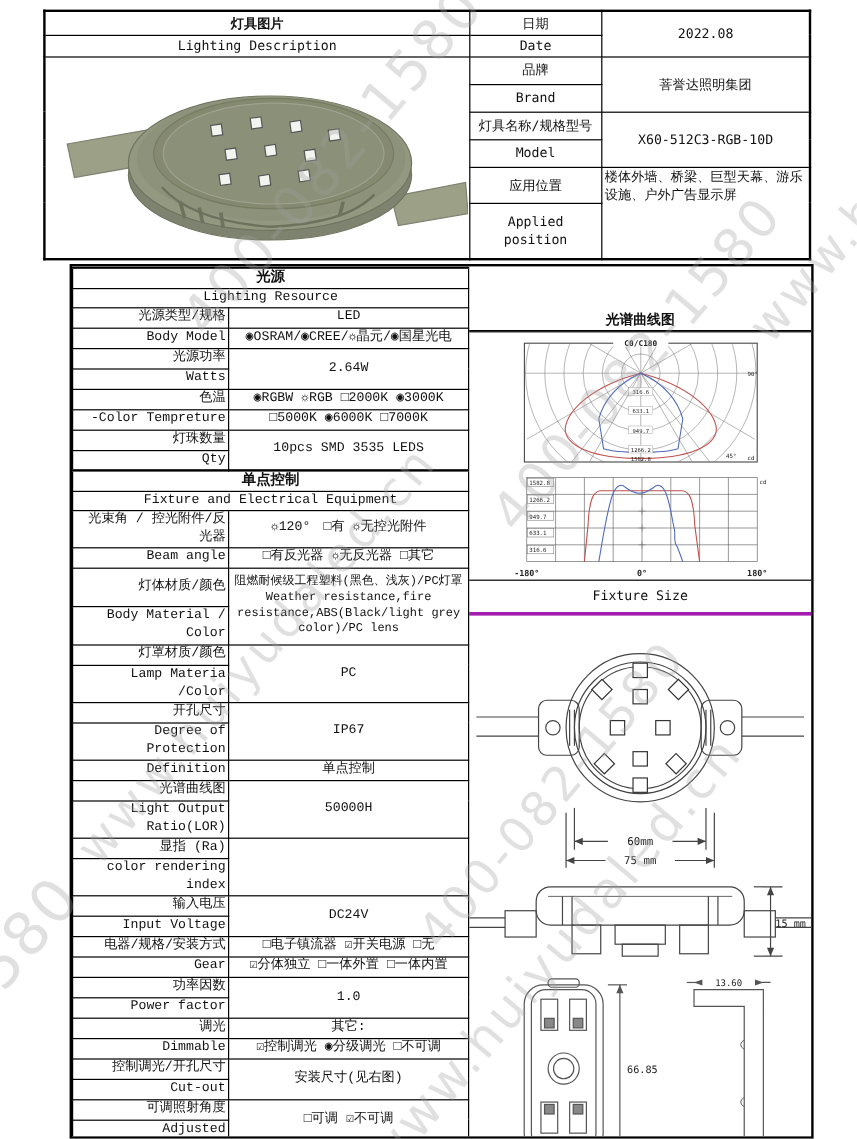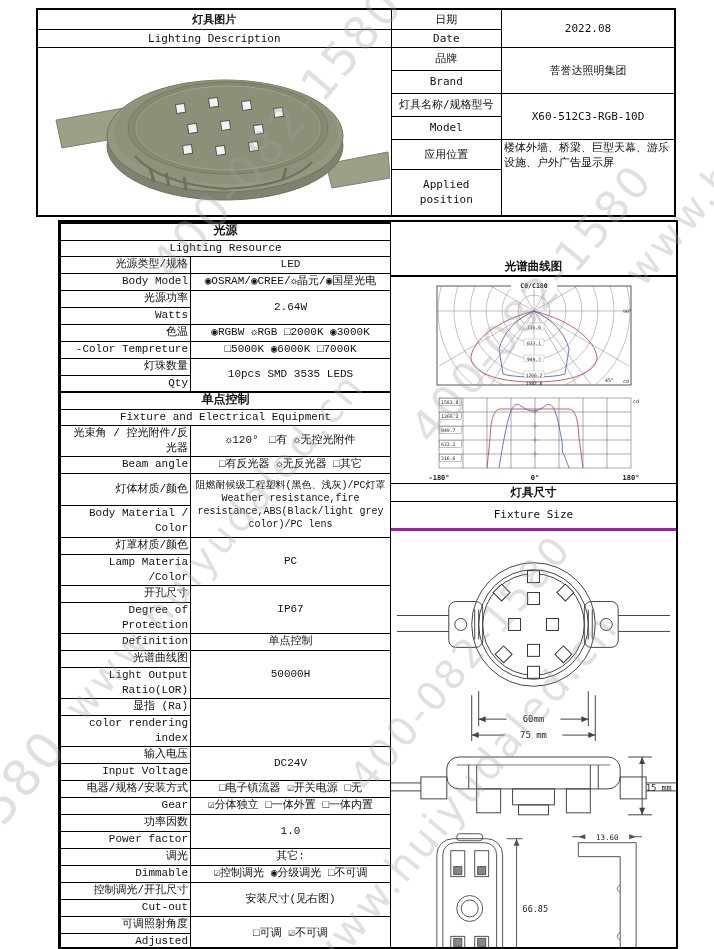--- a/index.html
+++ b/index.html
@@ -346,21 +346,20 @@
           <text x="32" y="53.2" font-size="4.8">633.1</text>
           <text x="32" y="67.2" font-size="4.8">316.6</text>
         </g>
         <text x="224" y="10" font-size="4.8">cd</text>
         <text x="30" y="87" text-anchor="middle" font-size="7" font-weight="bold">-180°</text>
         <text x="126" y="87" text-anchor="middle" font-size="7" font-weight="bold">0°</text>
         <text x="222" y="87" text-anchor="middle" font-size="7" font-weight="bold">180°</text>
       </svg>
     </div>
 
-    <div class="rhead">灯具尺寸</div>
     <div class="rsub">Fixture Size</div>
 
     <div class="rdraw">
       <svg width="286" height="430" viewBox="0 0 286 430">
         <g stroke="#444" stroke-width="1" fill="none">
 
           <line x1="6" y1="72" x2="58" y2="72"></line>
             <line x1="6" y1="88" x2="58" y2="88"></line>
           <line x1="228" y1="72" x2="280" y2="72"></line>
             <line x1="228" y1="88" x2="280" y2="88"></line>

